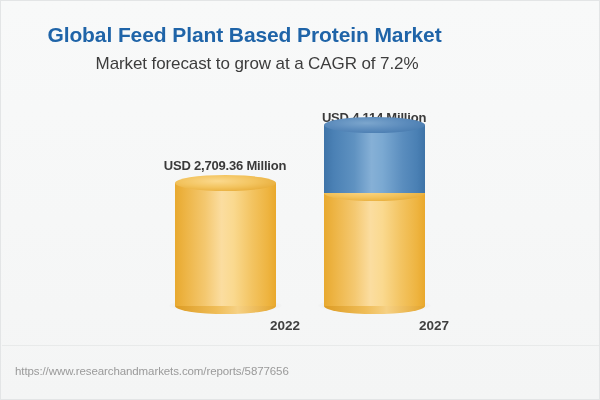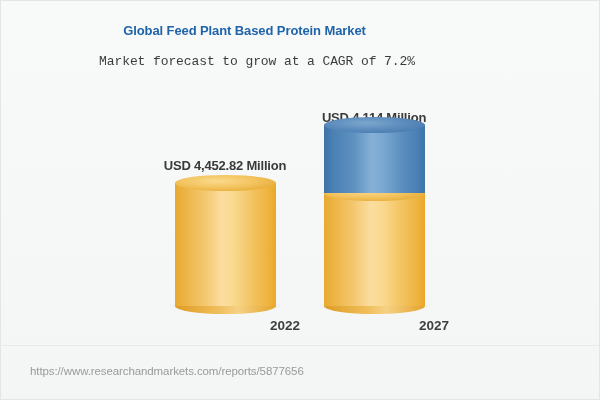--- a/index.html
+++ b/index.html
@@ -24,35 +24,34 @@
     overflow: hidden;
   }
 
   
   .chart-title {
     position: absolute;
     top: 22px;
     left: 0;
     width: 487px;
     text-align: center;
-    font-size: 13px;
+    font-size: 21px;
     font-weight: bold;
     color: #1f64a8;
     letter-spacing: -0.1px;
   }
   .chart-subtitle {
     position: absolute;
     top: 53px;
     left: 0;
     width: 512px;
     text-align: center;
-    font-size: 13px;
+    font-size: 17px;
     color: #3d3d3d;
     letter-spacing: -0.1px;
-    font-family: Liberation Mono, monospace;
   }
 
   
   .plot {
     position: absolute;
     left: 0;
     top: 80px;
     width: 600px;
     height: 260px;
   }
@@ -164,21 +163,21 @@
   .footer-divider {
     position: absolute;
     left: 1px;
     top: 344px;
     width: 598px;
     height: 1px;
     background: #e8eaea;
   }
   .footer {
     position: absolute;
-    left: 15px;
+    left: 0;
     top: 345px;
     width: 538px;
     height: 54px;
   }
   .footer-url {
     position: absolute;
     left: 14px;
     top: 19px;
     font-size: 11.5px;
     color: #9a9a9a;
@@ -213,21 +212,21 @@
 
 <div class="card">
 
   <div class="chart-title">Global Feed Plant Based Protein Market</div>
 
   <div class="chart-subtitle">Market forecast to grow at a CAGR of 7.2%</div>
 
   <div class="plot">
 
     <div class="bar-group g2022">
-      <div class="value-label">USD 4,452.82 Million</div>
+      <div class="value-label">USD 2,709.36 Million</div>
 
       <div class="cyl">
         <div class="shadow"></div>
         <div class="seg seg-yellow" style="bottom:0; height:123px;">
           <div class="foot"></div>
           <div class="body"></div>
           <div class="cap"></div>
         </div>
       </div>
 

